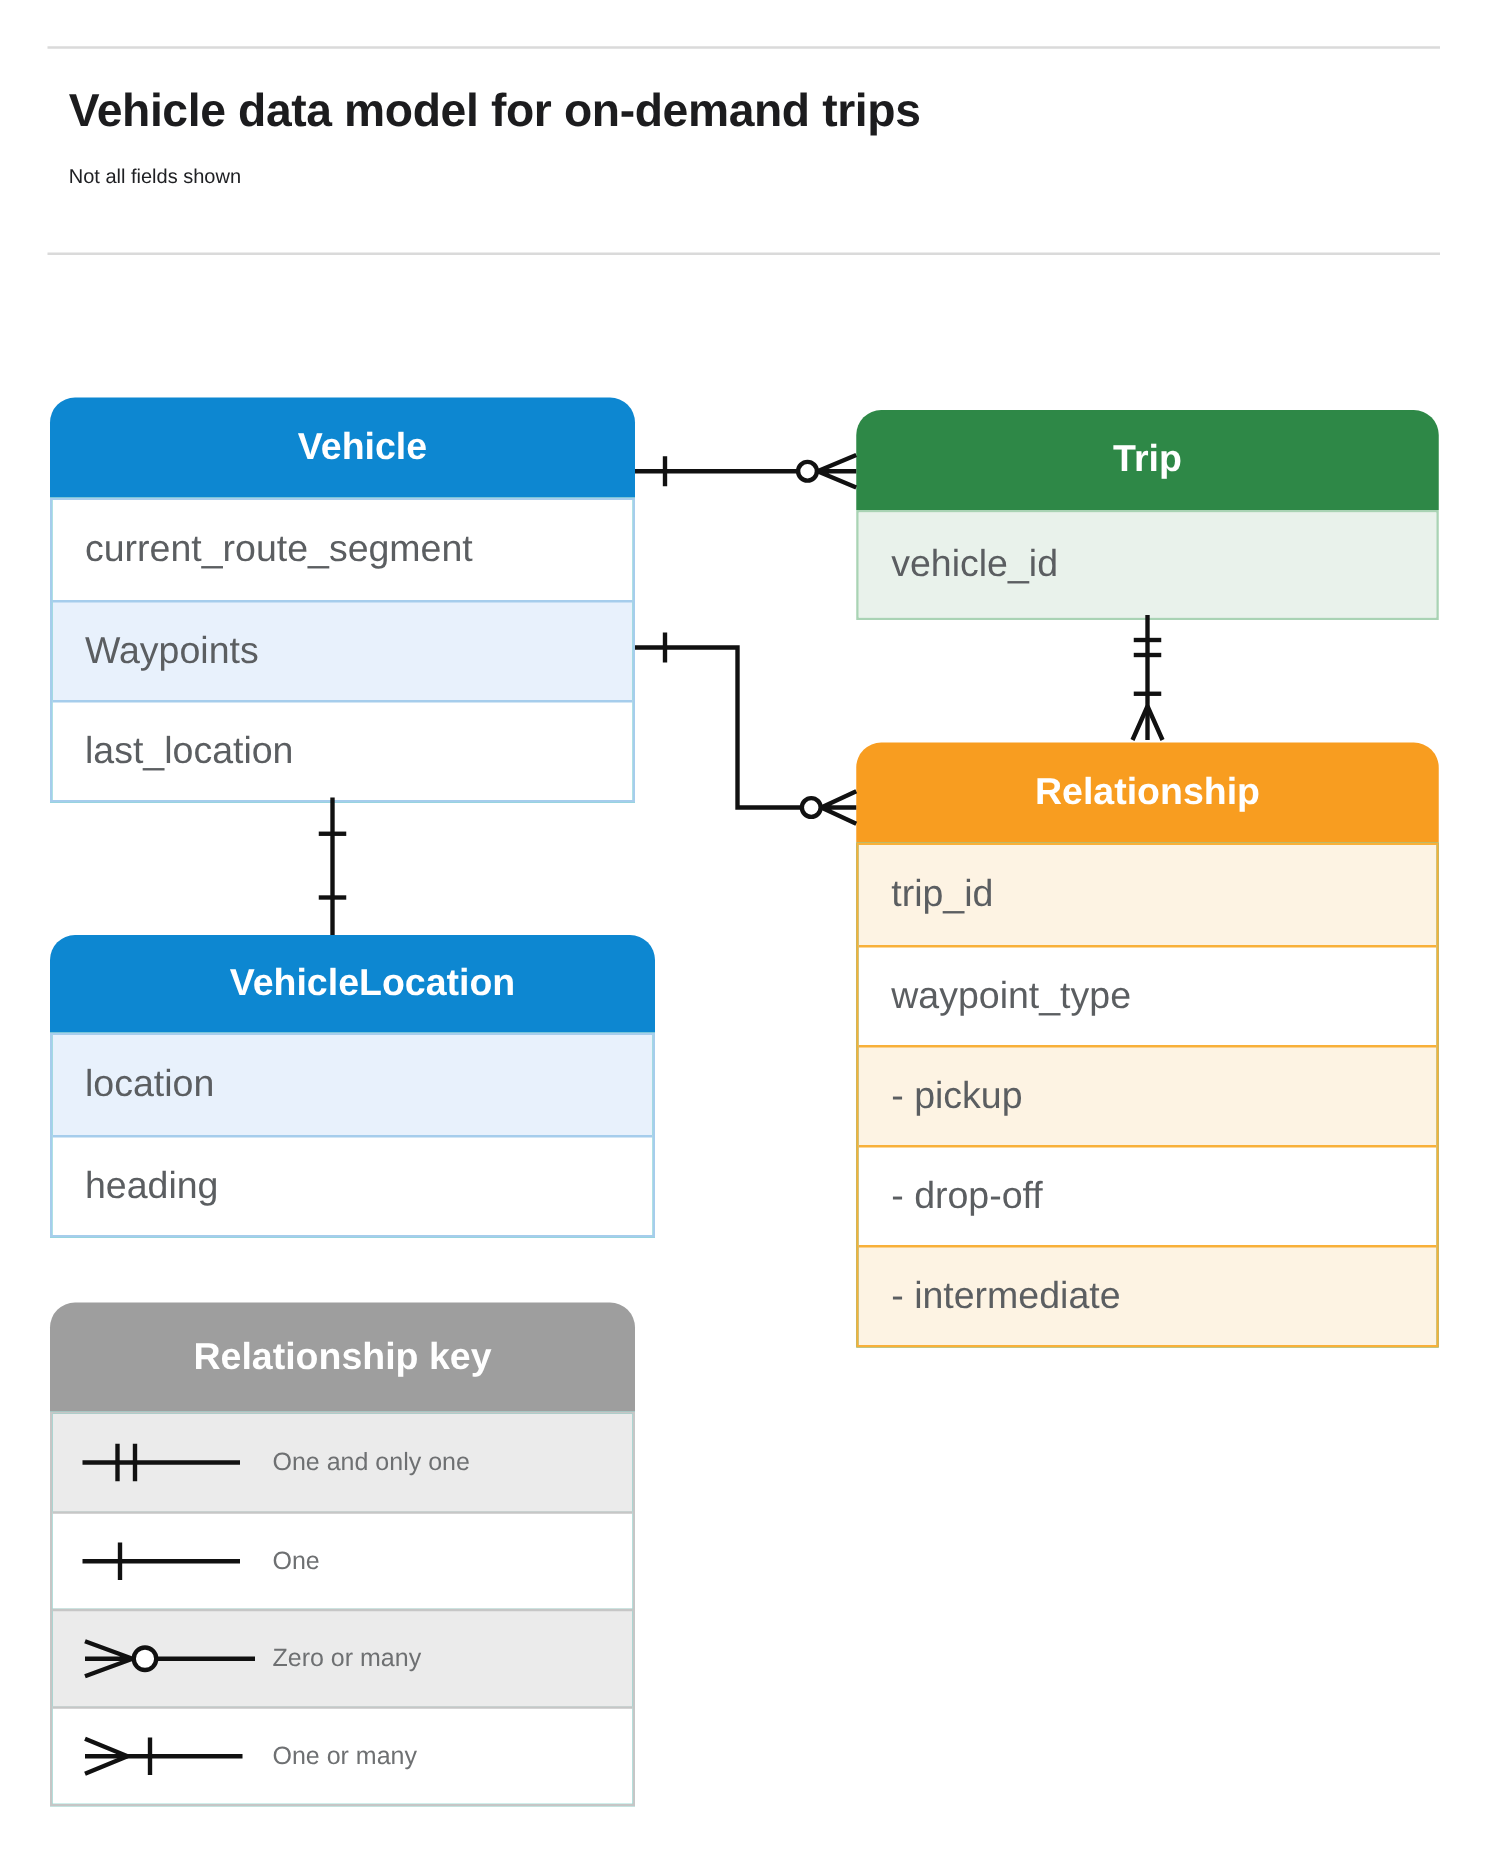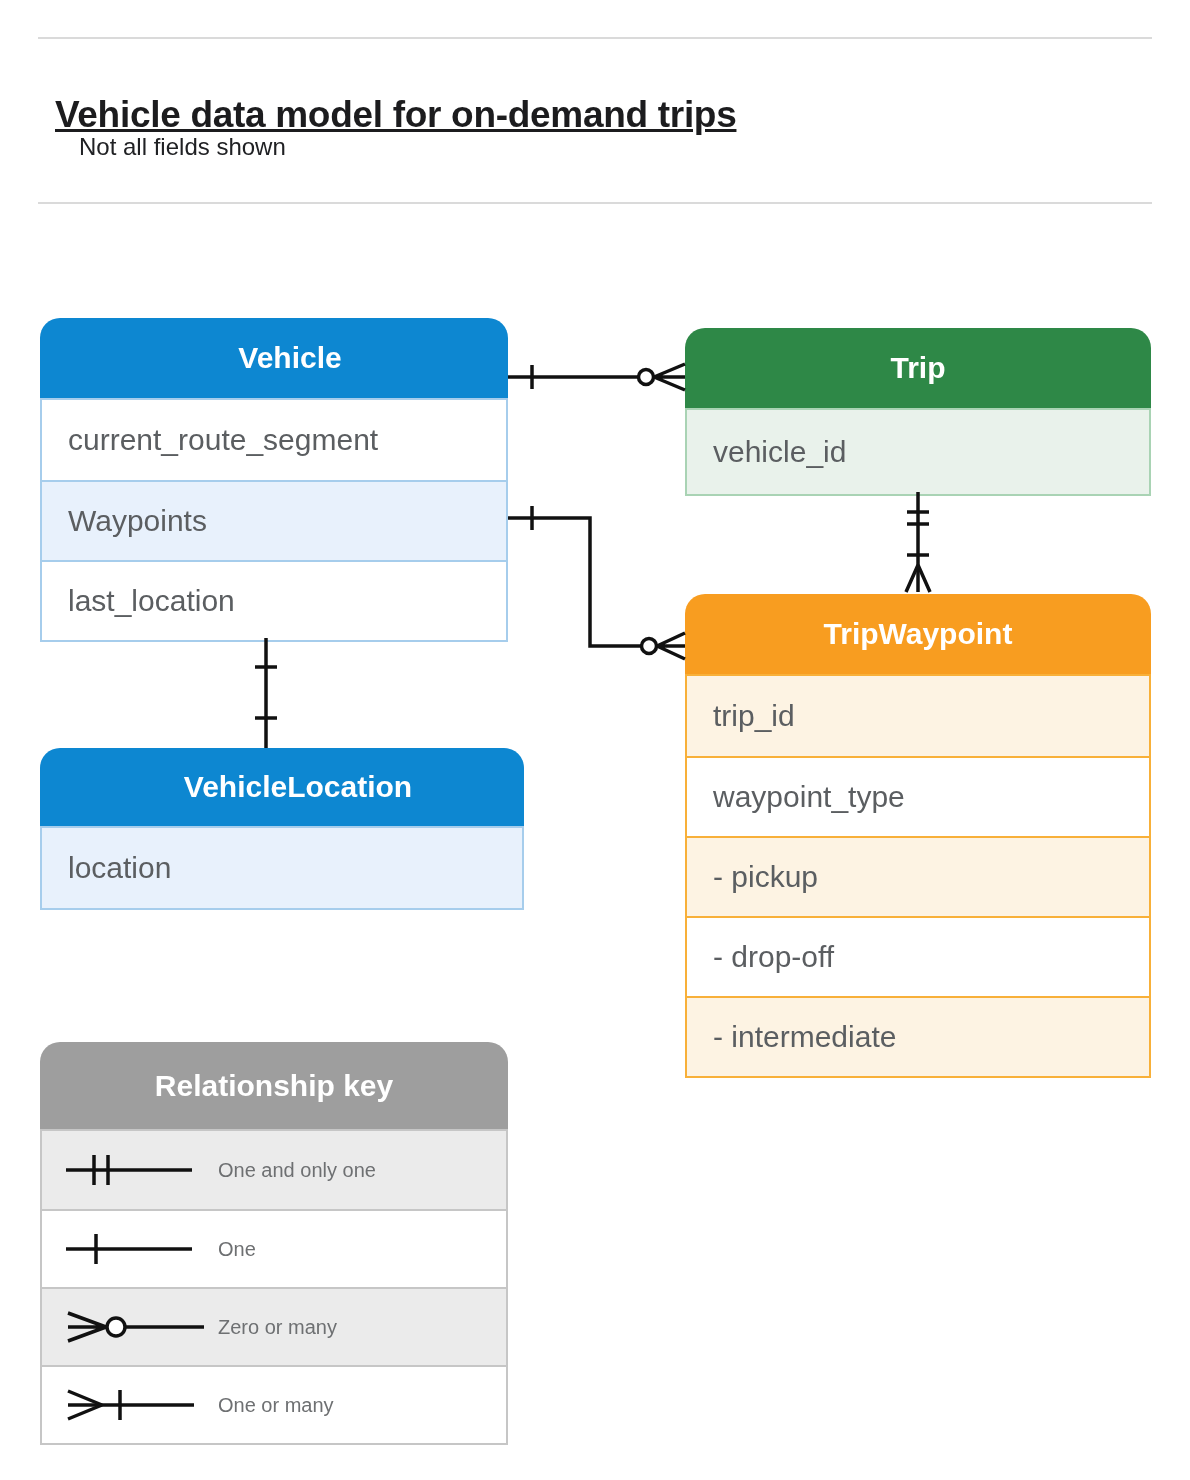--- a/index.html
+++ b/index.html
@@ -2,25 +2,25 @@
 <html style="--blue: #0d87d1; --blue_light: #e8f1fc; --blue_border: #a6cdec; --green: #2e8847; --green_light: #e9f2eb; --green_border: #a9d3b4; --orange: #f89d20; --orange_light: #fdf3e3; --orange_border: #f8b039; --gray: #9e9e9e; --gray_light: #ebebeb; --gray_border: #c6c6c6; --line: #111111; --field_text: #5b5e61; --legend_text: #6e7072; --title_text: #1c1c1e; --subtitle_text: #202124; --rule: #dadada;"><head>
 <meta charset="utf-8">
 <style>
   html,body{margin:0;padding:0;background:#fff;}
   .canvas{
     position:relative;width:1190px;height:1480px;background:#fff;overflow:hidden;
     font-family:"Liberation Sans","DejaVu Sans",sans-serif;
   }
   .rule{position:absolute;left:38px;width:1114px;height:2px;background:var(--rule,#dadada);}
   .page-title{
-    position:absolute;left:55px;top:94px;font-size:37px;font-weight:700;
-    letter-spacing:-0.3px;color:var(--title_text,#1c1c1e);text-decoration:underline;
+    position:absolute;left:55px;top:68px;font-size:37px;font-weight:700;
+    letter-spacing:-0.3px;color:var(--title_text,#1c1c1e);
   }
   .page-subtitle{
-    position:absolute;left:55px;top:133px;font-size:24px;color:var(--subtitle_text,#202124);margin-left:24px;
+    position:absolute;left:55px;top:133px;font-size:16px;color:var(--subtitle_text,#202124);
   }
   .entity{position:absolute;}
   .entity-header{
     height:80px;border-radius:20px 20px 0 0;display:flex;align-items:center;justify-content:center;
     color:#fff;font-size:30px;font-weight:700;
   }
   .entity-body{background:#14b8a6;}
   .entity-row{
     display:flex;align-items:center;height:80px;padding-left:26px;box-sizing:border-box;
     font-size:30px;color:var(--field_text,#5b5e61);background:#fff;
@@ -92,21 +92,21 @@
     </div>
     <div class="entity-body">
       <div class="entity-row tint" style="height:84px">
           <span>vehicle_id</span>
         </div>
     </div>
   </div>
 
   <div class="entity t-orange" style="left:685px;top:594px;width:466px">
     <div class="entity-header">
-      <span>TripWaypoint</span>
+      <span>Relationship</span>
     </div>
     <div class="entity-body">
       <div class="entity-row tint">
           <span>trip_id</span>
         </div>
       <div class="entity-row">
           <span>waypoint_type</span>
         </div>
       <div class="entity-row tint indent">
           <span>- pickup</span>
@@ -120,20 +120,23 @@
     </div>
   </div>
 
   <div class="entity t-blue" style="left:40px;top:748px;width:484px">
     <div class="entity-header" style="height:78px">
       <span>VehicleLocation</span>
     </div>
     <div class="entity-body">
       <div class="entity-row tint">
           <span>location</span>
+        </div>
+      <div class="entity-row">
+          <span>heading</span>
         </div>
     </div>
   </div>
 
   <div class="entity t-gray" style="left:40px;top:1042px;width:468px">
     <div class="entity-header">
       <span>Relationship key</span>
     </div>
     <div class="entity-body">
       <div class="entity-row tint">

